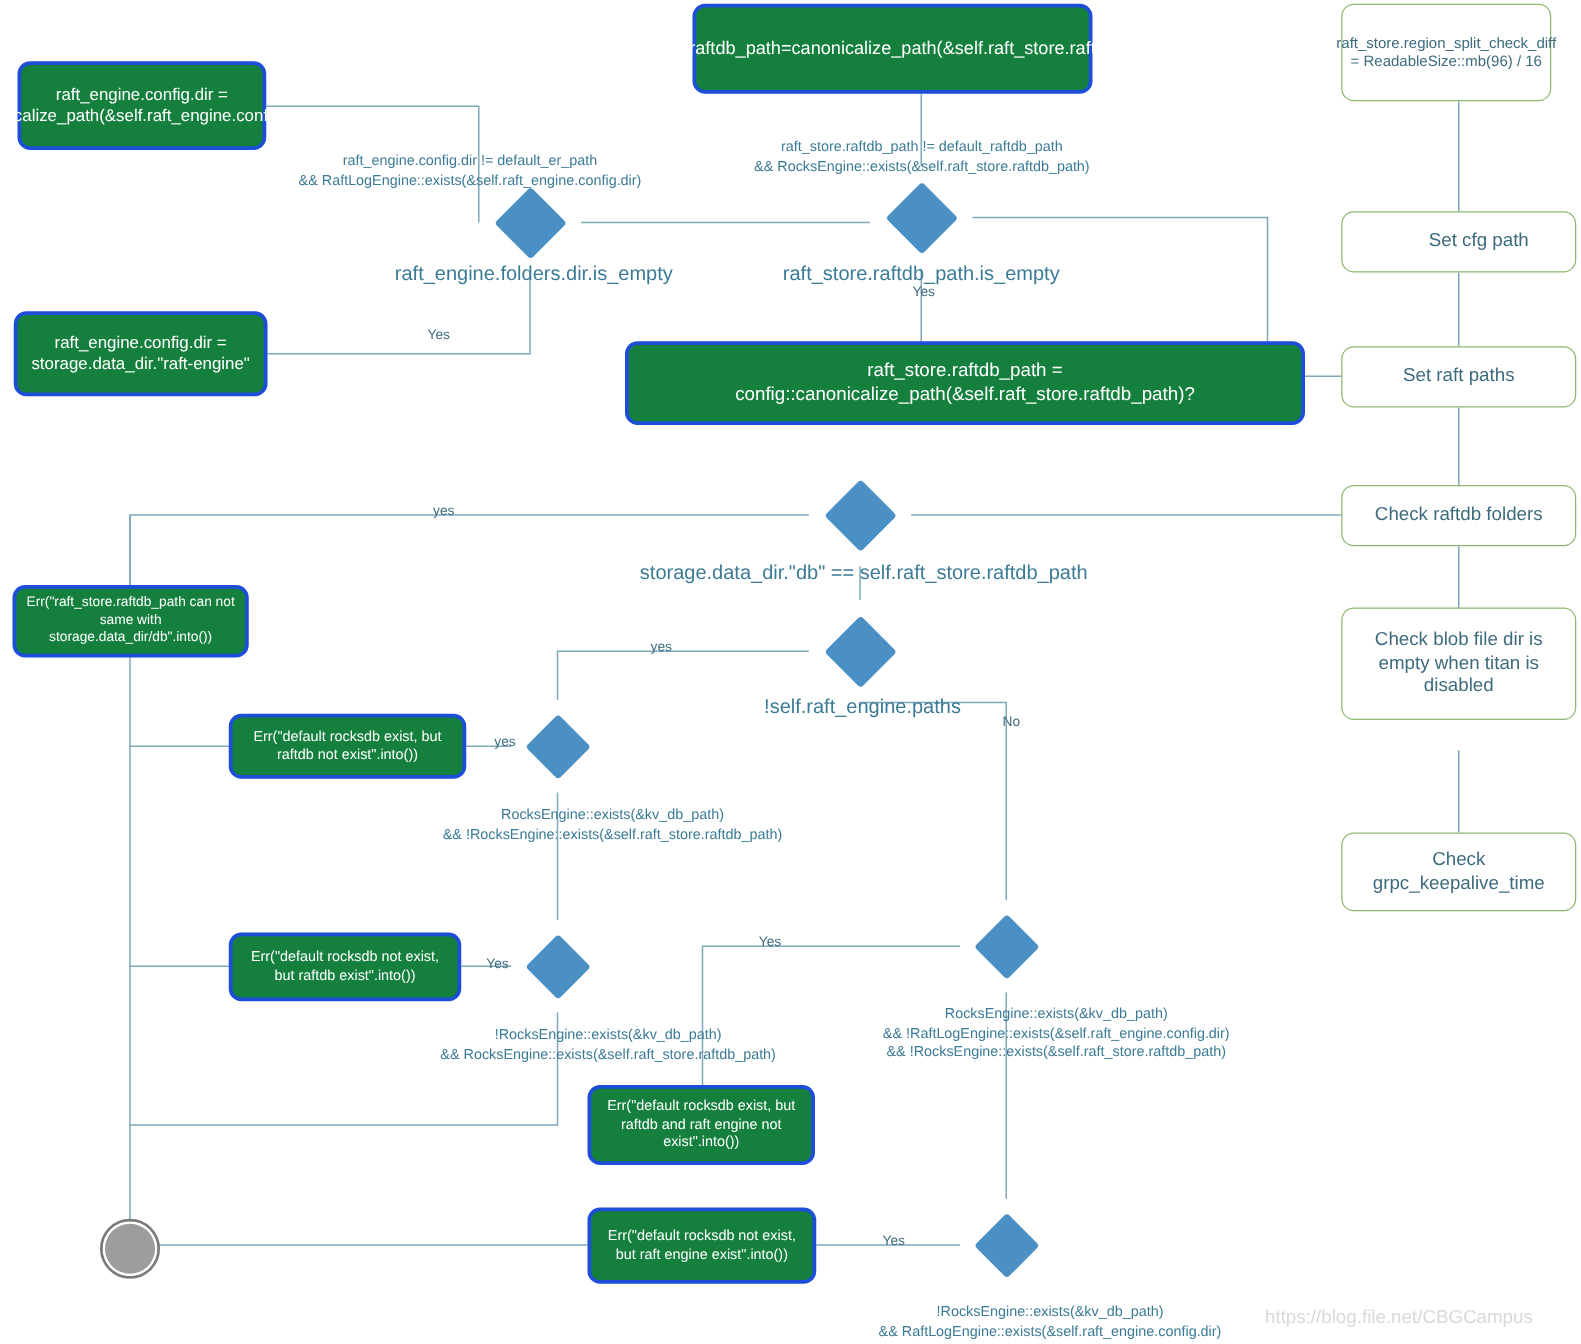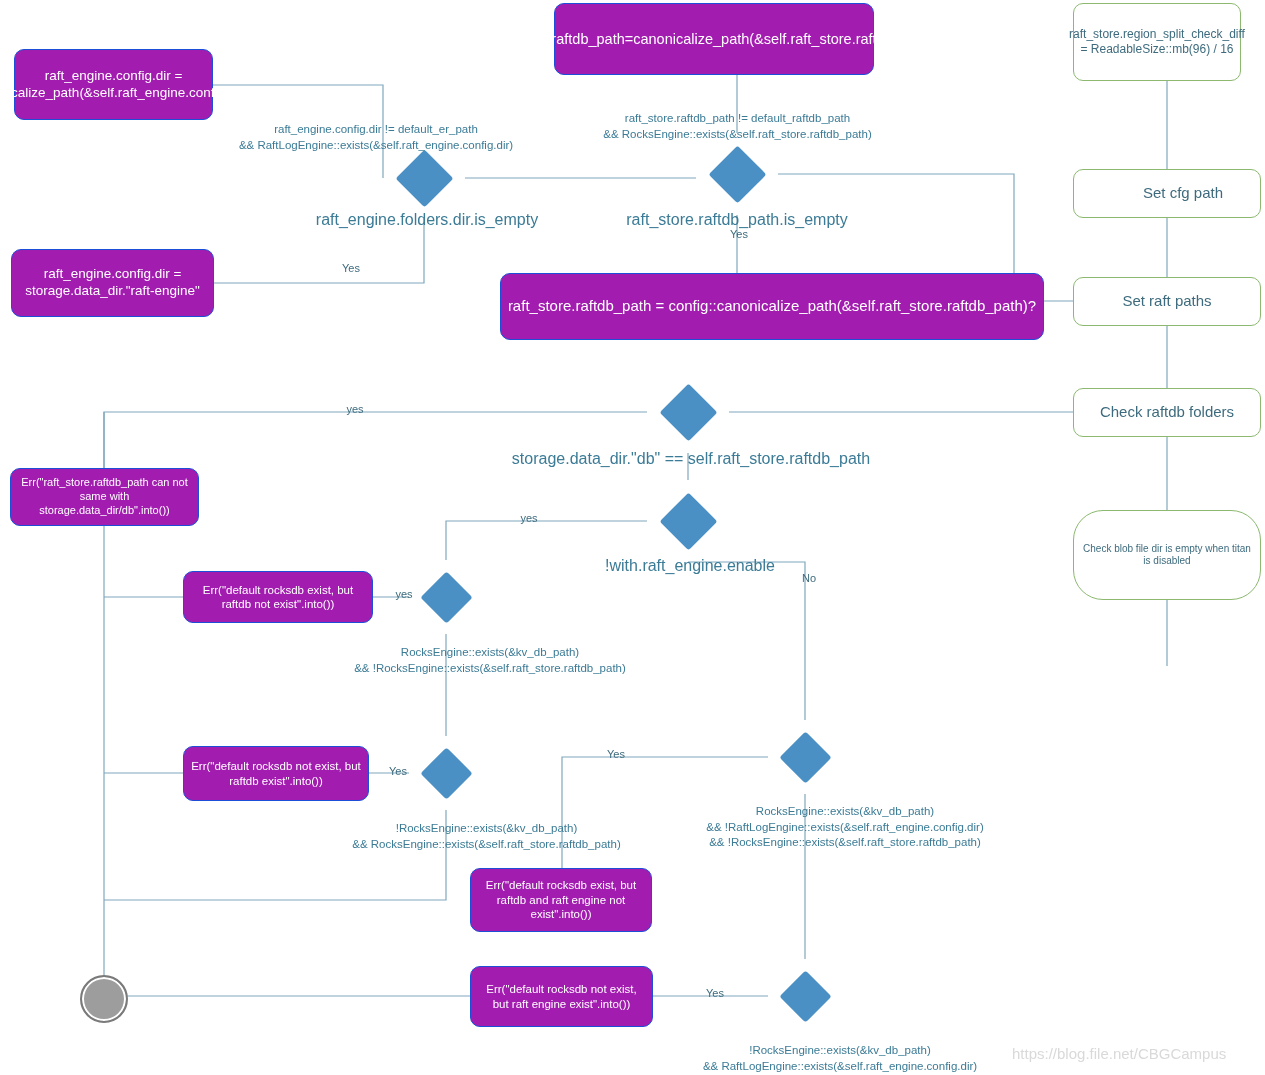--- a/index.html
+++ b/index.html
@@ -19,22 +19,22 @@
     position: absolute;
     left: 0;
     top: 0;
     width: 1265px;
     height: 1075px;
     pointer-events: none;
   }
   .node {
     position: absolute;
     box-sizing: border-box;
-    background: #a21caf;
-    border: 1px solid #1d4ed8;
+    background: #15803d;
+    border: 3px solid #1d4ed8;
     border-radius: 10px;
     color: #ffffff;
     display: flex;
     align-items: center;
     justify-content: center;
     text-align: center;
     line-height: 1.25;
     padding: 4px 6px;
     white-space: pre-line;
   }
@@ -170,36 +170,37 @@
   <div class="node" style="left:470px; top:966px; width:183px; height:61px; font-size:11.5px;">Err("default rocksdb not exist, but raft engine exist".into())</div>
 
   <div class="node out" style="left:1073px; top:3px; width:168px; height:78px; font-size:12px;">raft_store.region_split_check_diff = ReadableSize::mb(96) / 16</div>
 
   <div class="node out" style="left:1073px; top:169px; width:188px; height:49px; font-size:15px;padding-left:38px;">Set cfg path</div>
 
   <div class="node out" style="left:1073px; top:277px; width:188px; height:49px; font-size:15px;">Set raft paths</div>
 
   <div class="node out" style="left:1073px; top:388px; width:188px; height:49px; font-size:15px;">Check raftdb folders</div>
 
-  <div class="node out" style="left:1073px; top:510px; width:188px; height:90px; font-size:10px;border-radius:30px;">Check blob file dir is empty when titan is disabled</div>
-
+  <div class="node out" style="left:1073px; top:486px; width:188px; height:90px; font-size:15px;">Check blob file dir is empty when titan is disabled</div>
+
+  <div class="node out" style="left:1073px; top:666px; width:188px; height:63px; font-size:15px;">Check grpc_keepalive_time</div>
 
   <div class="diamond" style="left:403.5px; top:157.5px; width:41px; height:41px;"></div>
   <div class="diamond" style="left:716.5px; top:153.5px; width:41px; height:41px;"></div>
   <div class="diamond" style="left:667.5px; top:391.5px; width:41px; height:41px;"></div>
   <div class="diamond" style="left:667.5px; top:500.5px; width:41px; height:41px;"></div>
   <div class="diamond" style="left:427.5px; top:578.5px; width:37px; height:37px;"></div>
   <div class="diamond" style="left:427.5px; top:754.5px; width:37px; height:37px;"></div>
   <div class="diamond" style="left:786.5px; top:738.5px; width:37px; height:37px;"></div>
   <div class="diamond" style="left:786.5px; top:977.5px; width:37px; height:37px;"></div>
 
   <div class="big-label" style="left:299px; top:211px; width:256px;">raft_engine.folders.dir.is_empty</div>
   <div class="big-label" style="left:604px; top:211px; width:266px;">raft_store.raftdb_path.is_empty</div>
   <div class="big-label" style="left:495px; top:450px; width:392px;">storage.data_dir."db" == self.raft_store.raftdb_path</div>
-  <div class="big-label" style="left:589px; top:557px; width:202px;">!with.raft_engine.enable</div>
+  <div class="big-label" style="left:589px; top:557px; width:202px;">!self.raft_engine.paths</div>
 
   <div class="cond-label" style="left:220px; top:111px; width:312px;">raft_engine.config.dir != default_er_path
 &amp;&amp; RaftLogEngine::exists(&amp;self.raft_engine.config.dir)</div>
   <div class="cond-label" style="left:581px; top:100px; width:313px;">raft_store.raftdb_path != default_raftdb_path
 &amp;&amp; RocksEngine::exists(&amp;self.raft_store.raftdb_path)</div>
   <div class="cond-label" style="left:330px; top:634px; width:320px;">RocksEngine::exists(&amp;kv_db_path)
 &amp;&amp; !RocksEngine::exists(&amp;self.raft_store.raftdb_path)</div>
   <div class="cond-label" style="left:330px; top:810px; width:313px;">!RocksEngine::exists(&amp;kv_db_path)
 &amp;&amp; RocksEngine::exists(&amp;self.raft_store.raftdb_path)</div>
   <div class="cond-label" style="left:680px; top:793px; width:330px;">RocksEngine::exists(&amp;kv_db_path)

